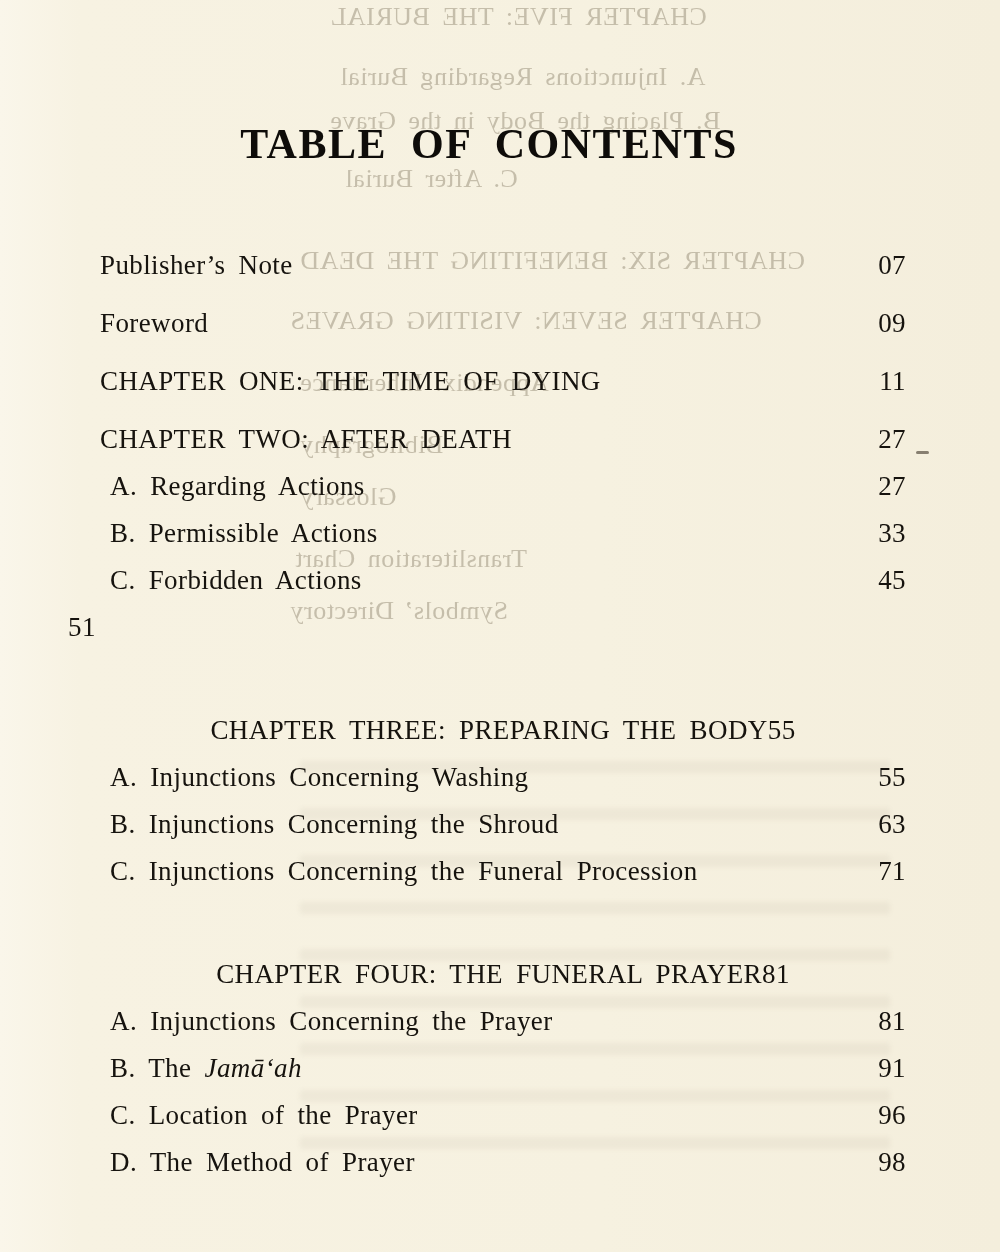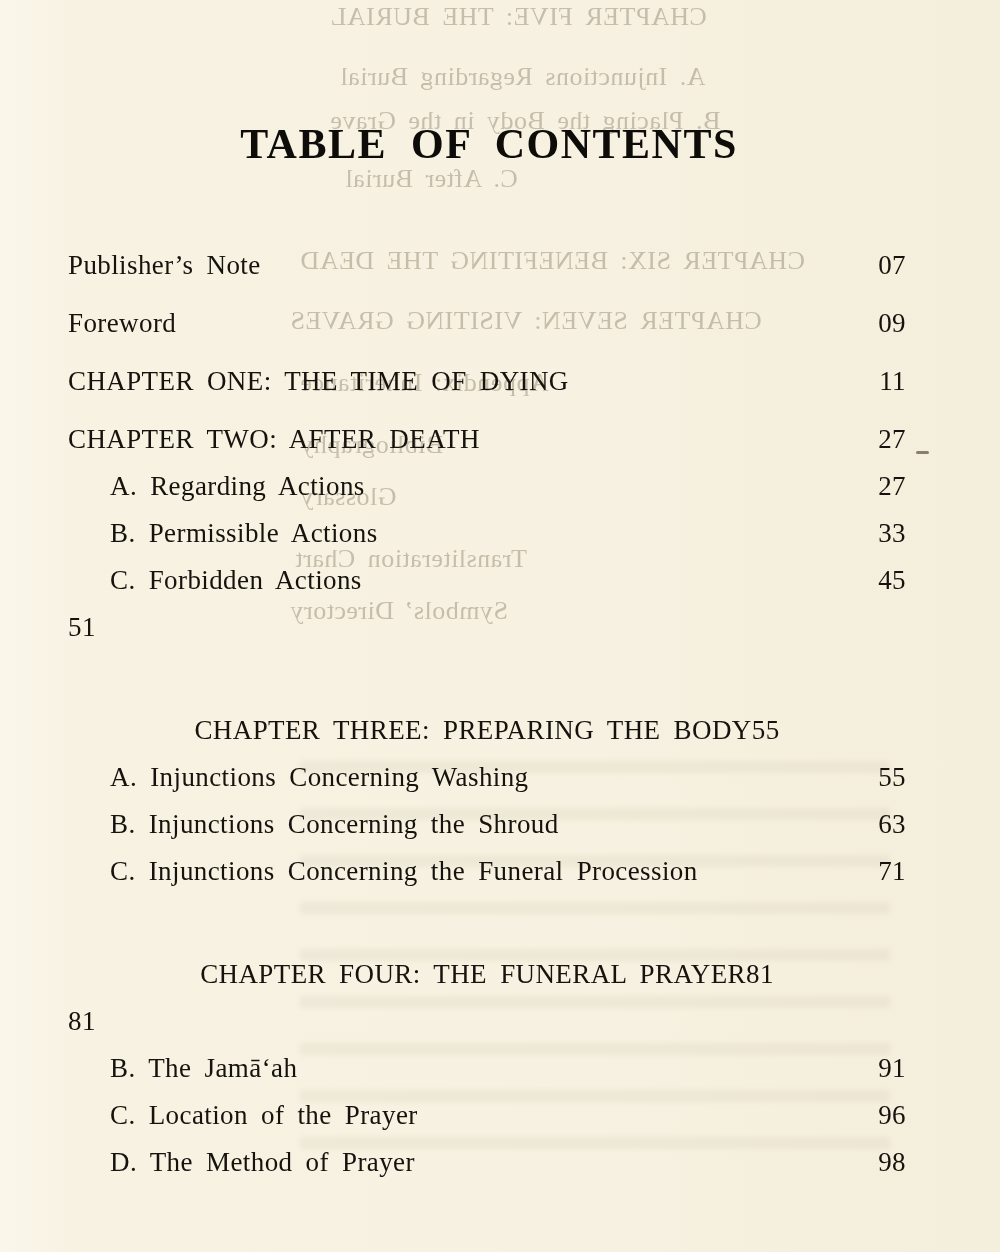--- a/index.html
+++ b/index.html
@@ -60,25 +60,25 @@
   }
   .toc-row {
     display: flex;
     justify-content: space-between;
     align-items: center;
     height: 47px;
     font-size: 27px;
     word-spacing: 6px;
     letter-spacing: 0.4px;
   }
-  .toc-row.main { margin-top: 11px; }
+  .toc-row.main { margin-top: 11px; margin-left: 32px; }
   .toc-row.gap  { margin-top: 56px; justify-content: center; }
   .toc-row.sub .toc-label { padding-left: 42px; }
   .toc-label { white-space: nowrap; }
-  .toc-label .italic { }
+  .toc-label .italic { font-style: italic; }
   .toc-page { white-space: nowrap; }
 
   .stray-mark {
     position: absolute;
     left: 916px; top: 451px;
     width: 13px; height: 3px;
     background: rgba(62, 52, 40, 0.6);
     border-radius: 2px;
   }
 </style>
@@ -150,20 +150,21 @@
       </div>
       <div class="toc-row sub">
         <span class="toc-label"><span>C. Injunctions Concerning the Funeral Procession</span></span>
         <span class="toc-page">71</span>
       </div>
       <div class="toc-row main gap">
         <span class="toc-label"><span>CHAPTER FOUR: THE FUNERAL PRAYER</span></span>
         <span class="toc-page">81</span>
       </div>
       <div class="toc-row sub">
+        <span class="toc-label"><span>A. Injunctions Concerning the Prayer</span></span>
         <span class="toc-page">81</span>
       </div>
       <div class="toc-row sub">
         <span class="toc-label"><span>B. The </span><span class="italic">Jamā‘ah</span></span>
         <span class="toc-page">91</span>
       </div>
       <div class="toc-row sub">
         <span class="toc-label"><span>C. Location of the Prayer</span></span>
         <span class="toc-page">96</span>
       </div>

